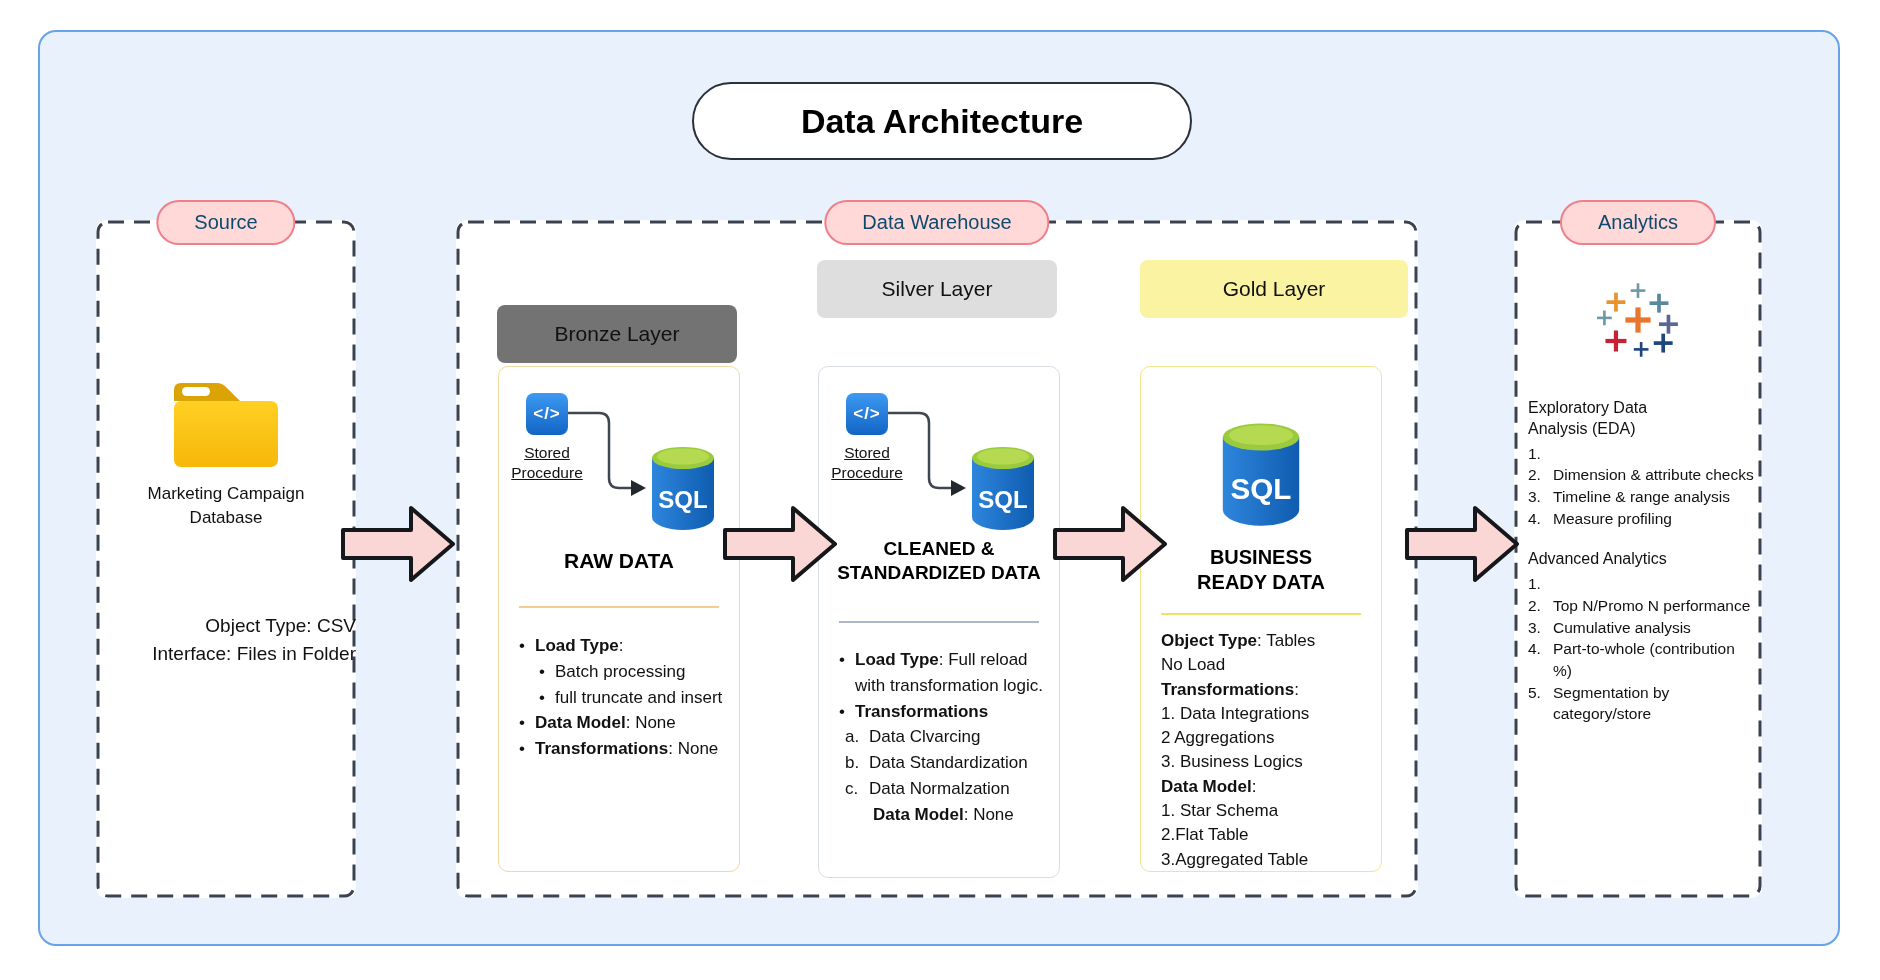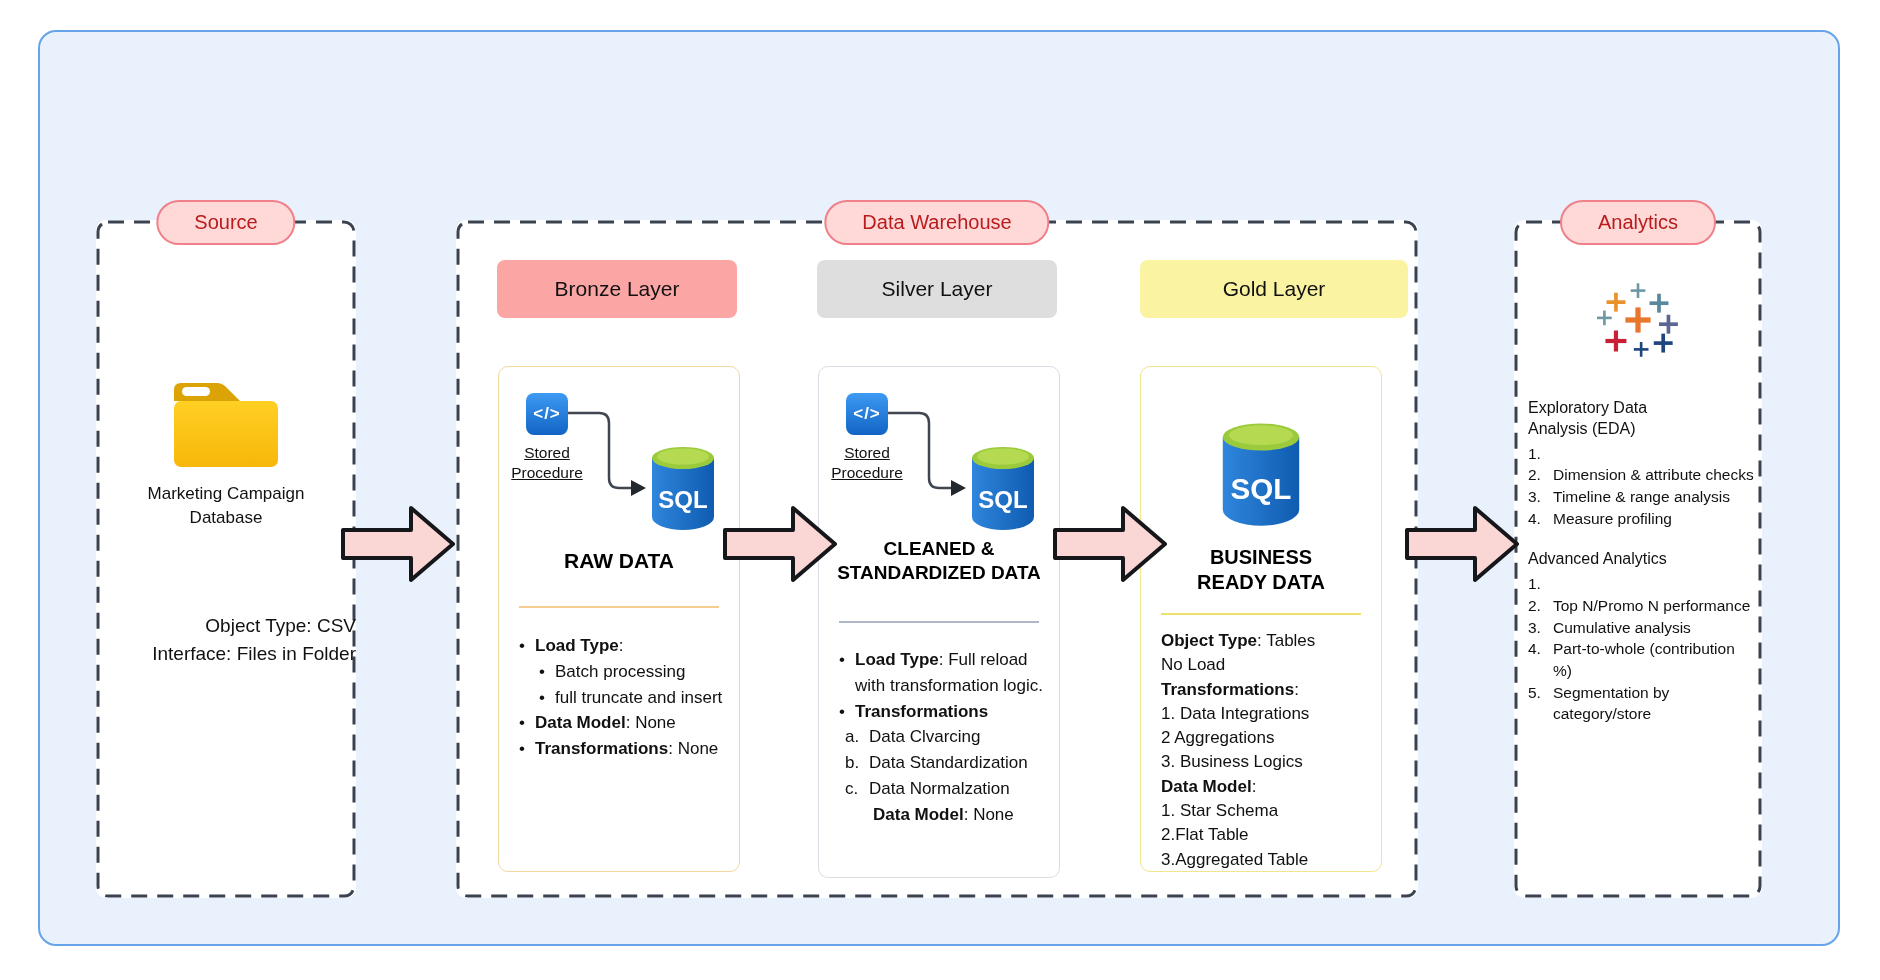--- a/index.html
+++ b/index.html
@@ -11,31 +11,31 @@
               background:#fff;border:2.5px solid #2A3038;border-radius:40px;
               display:flex;align-items:center;justify-content:center;
               font-size:34px;font-weight:bold;color:#000;}
   .sbox{position:absolute;background:#fff;border-radius:10px;z-index:2;}
   .sbox svg.dash{position:absolute;left:0;top:0;}
   .src{left:96px;top:220px;width:260px;height:678px;}
   .dw {left:456px;top:220px;width:962px;height:678px;}
   .ana{left:1514px;top:220px;width:248px;height:678px;}
   .pill{position:absolute;top:-20px;left:50%;transform:translateX(-50%);height:41px;
         padding:0 36px;background:#FFD8D8;border:2.5px solid #EF8089;border-radius:24px;
-        display:flex;align-items:center;font-size:20px;color:#b91c1c;white-space:nowrap;z-index:5;text-align:right;}
+        display:flex;align-items:center;font-size:20px;color:#0c4a6e;white-space:nowrap;z-index:5;text-align:right;}
   
   .folder{position:absolute;left:50%;transform:translateX(-50%);top:150px;}
   .src-label{position:absolute;left:20px;right:20px;top:262px;text-align:center;
              font-size:17px;line-height:1.4;}
   .src-details{position:absolute;left:0;right:0;top:392px;text-align:right;
                font-size:19px;line-height:1.45;}
   
   .hdr{position:absolute;display:flex;align-items:center;justify-content:center;
        border-radius:8px;font-size:21px;height:58px;width:240px;top:40px;}
-  .hdr.bronze{left:41px;background:#fca5a5;}
+  .hdr.bronze{left:41px;background:#737373;margin-top:45px;}
   .hdr.silver{left:361px;background:#DEDEDE;}
   .hdr.gold{left:684px;width:268px;background:#FAF3A2;}
   
   .card{position:absolute;top:146px;width:240px;background:#fff;border-radius:10px;}
   .bronze-card{left:42px;height:504px;border:1.5px solid #F3D7A0;}
   .silver-card{left:362px;height:510px;border:1.5px solid #D8DDE4;}
   .gold-card{left:684px;height:504px;border:1.5px solid #F0E68C;}
   .sp-icon{position:absolute;left:27px;top:26px;width:42px;height:42px;border-radius:8px;
            background:linear-gradient(180deg,#3D9AF2,#1264C4);
            display:flex;align-items:center;justify-content:center;
@@ -73,20 +73,23 @@
   .agap{height:20px;}
   
   .flow{position:absolute;z-index:6;}
 </style>
 </head>
 <body>
 
 <div class="canvas">
   <div class="frame"></div>
 
+  <div class="title-pill">
+    <span>Data Architecture</span>
+  </div>
 
   <section class="sbox src">
     <svg class="dash" width="260" height="678">
       <rect x="2" y="2" width="256" height="674" rx="10" fill="#ffffff" stroke="#39424E" stroke-width="3" stroke-dasharray="16 10"></rect>
     </svg>
     <div class="pill">Source</div>
     <div class="folder">
       <svg width="124" height="104" viewBox="0 0 124 104">
         <defs>
           <linearGradient id="fg" x1="0" y1="0" x2="0" y2="1">

